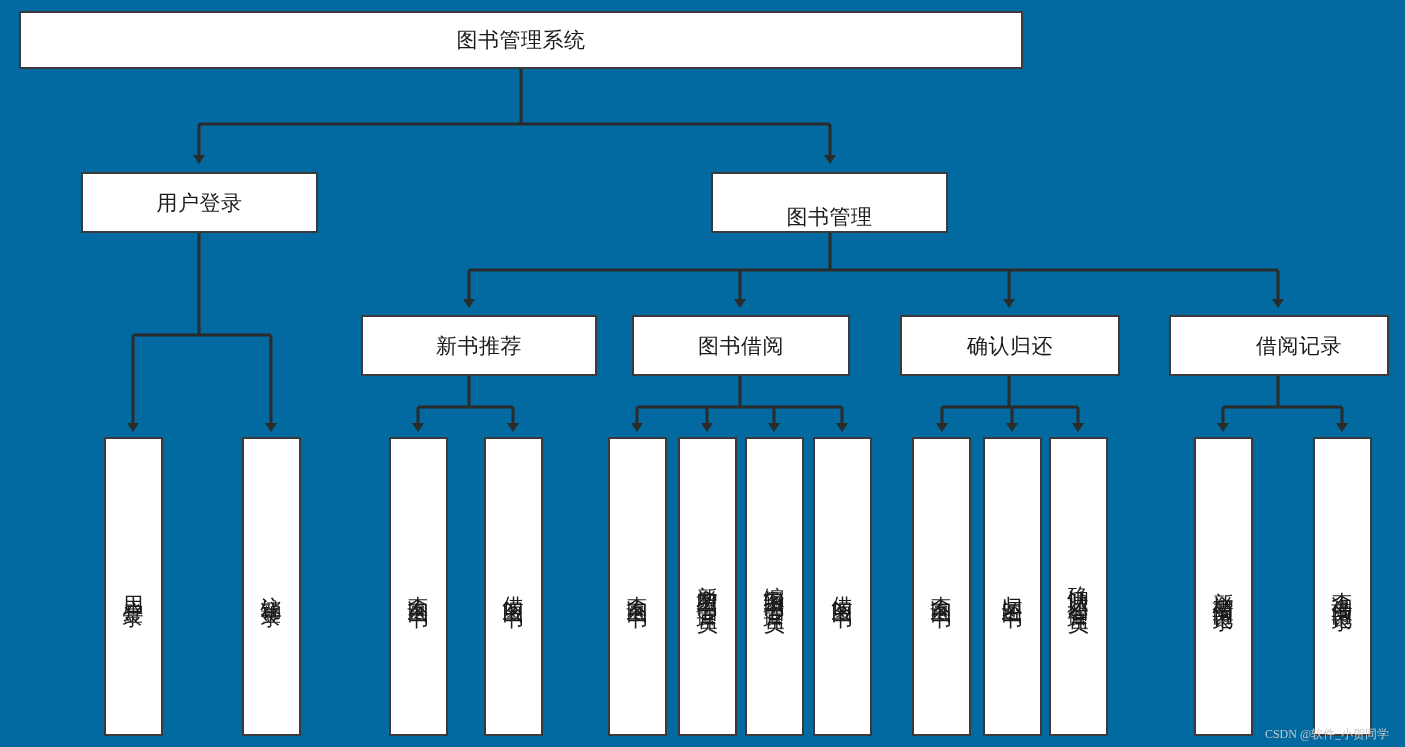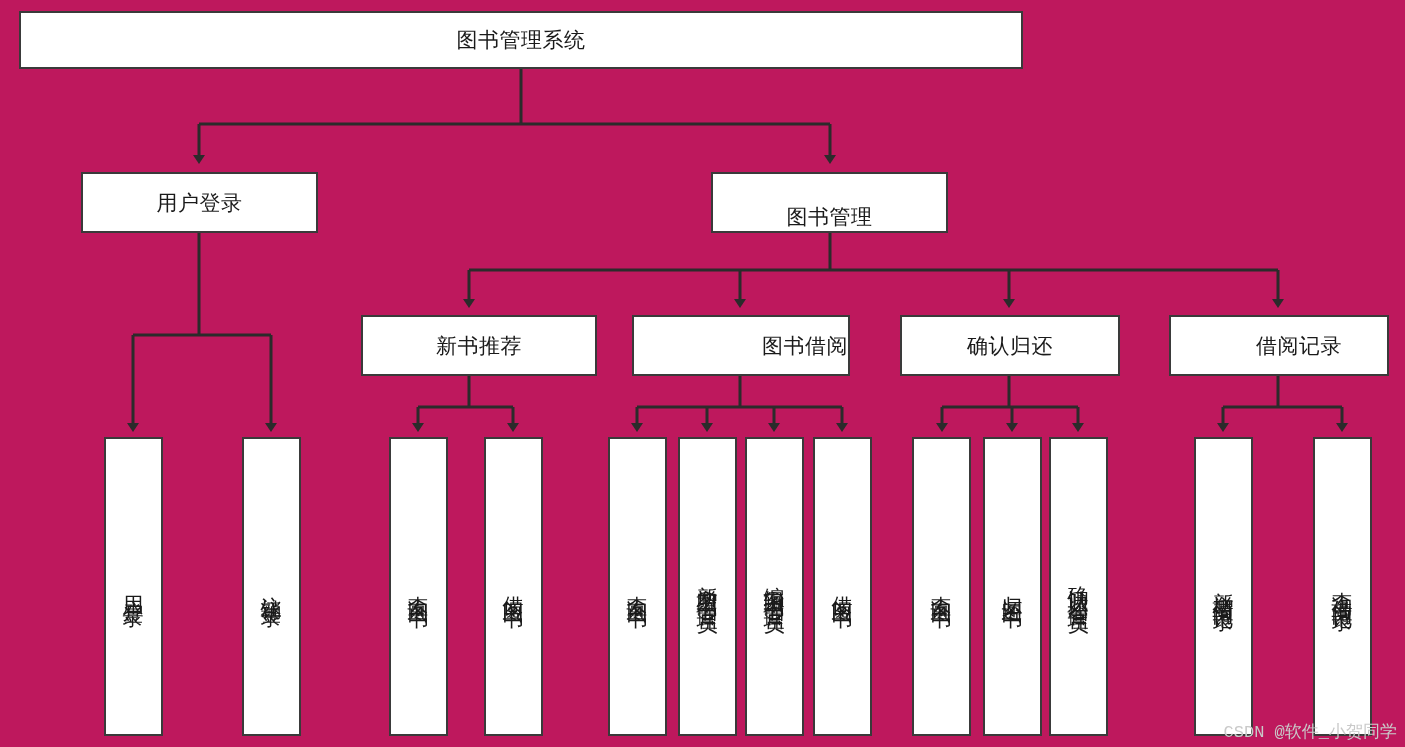--- a/index.html
+++ b/index.html
@@ -10,21 +10,21 @@
   body {
     width: 1405px;
     height: 747px;
     font-family: "Liberation Sans", "DejaVu Sans", sans-serif;
     overflow: hidden;
   }
   #diagram-root {
     position: relative;
     width: 1405px;
     height: 747px;
-    background: #be185d;
+    background: #0369a1;
   }
   svg#edges {
     position: absolute;
     left: 0;
     top: 0;
     width: 1405px;
     height: 747px;
   }
   .node {
     position: absolute;
@@ -49,26 +49,26 @@
     text-orientation: upright;
     line-height: 1;
     letter-spacing: 4px;
     white-space: nowrap;
   }
   .node .htext {
     white-space: nowrap;
   }
   #watermark {
     position: absolute;
-    right: 8px;
+    right: 16px;
     bottom: 4px;
-    font-size: 17px;
+    font-size: 12px;
     color: #c9c9c9;
     white-space: nowrap;
-    font-family: Liberation Mono, monospace;
+    font-family: Liberation Serif, serif;
   }
 </style>
 </head>
 <body>
 
 <div id="diagram-root">
 
   <svg id="edges" viewBox="0 0 1405 747">
     <defs>
       <marker id="arrow" markerWidth="10" markerHeight="12" refX="1" refY="6" orient="auto" markerUnits="userSpaceOnUse">
@@ -140,21 +140,21 @@
   </div>
 
   <div class="node horiz" style="left:711px; top:172px; width:237px; height:61px;align-items:flex-end;">
     <span class="htext">图书管理</span>
   </div>
 
   <div class="node horiz" style="left:361px; top:315px; width:236px; height:61px;">
     <span class="htext">新书推荐</span>
   </div>
 
-  <div class="node horiz" style="left:632px; top:315px; width:218px; height:61px;justify-content:flex-end;">
+  <div class="node horiz" style="left:632px; top:315px; width:218px; height:61px;">
     <span class="htext">图书借阅</span>
   </div>
 
   <div class="node horiz" style="left:900px; top:315px; width:220px; height:61px;">
     <span class="htext">确认归还</span>
   </div>
 
   <div class="node horiz" style="left:1169px; top:315px; width:220px; height:61px;padding-left:40px;">
     <span class="htext">借阅记录</span>
   </div>

